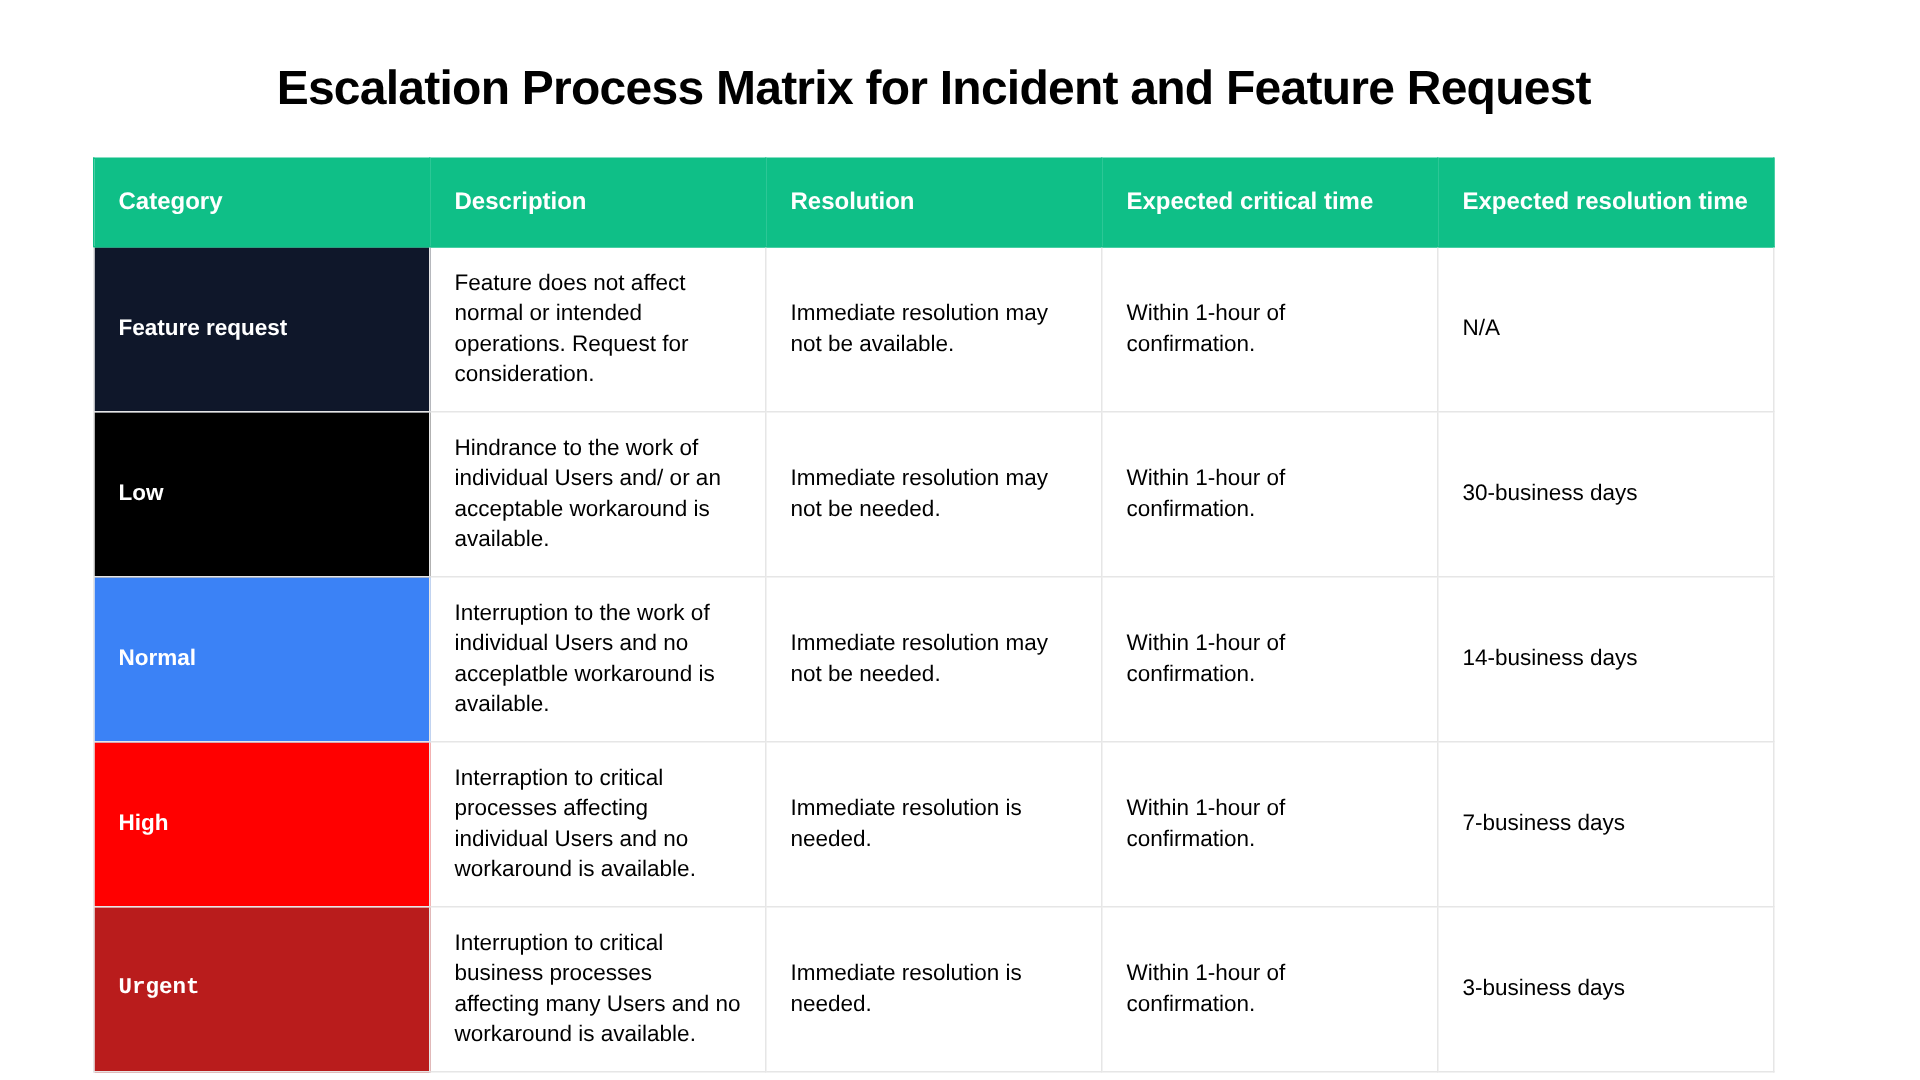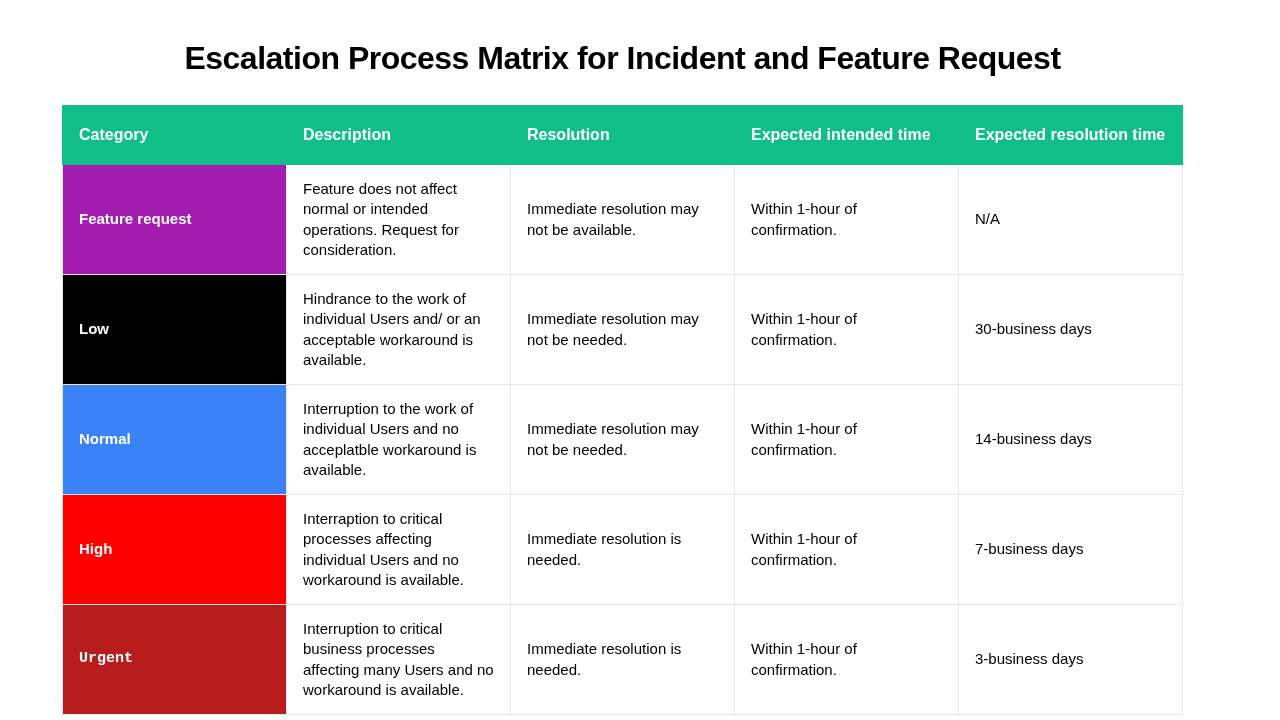--- a/index.html
+++ b/index.html
@@ -49,21 +49,21 @@
   col.col-cat  { width: 20%; }
   col.col-desc { width: 20%; }
   col.col-res  { width: 20%; }
   col.col-resp { width: 20%; }
   col.col-rest { width: 20%; }
   td.category-cell {
     color: #ffffff;
     font-weight: 700;
     font-size: 16px;
   }
-  .cat-feature { background: #a21caf; }
+  .cat-feature { background: #0f172a; }
   .cat-low     { background: #000000; }
   .cat-normal  { background: #3b82f6; }
   .cat-high    { background: #ff0000; }
   .cat-urgent  { background: #b91c1c; font-family: Liberation Mono, monospace; }
 </style>
 </head>
 <body>
 
 <div class="page">
   <h1 class="title">Escalation Process Matrix for Incident and Feature Request</h1>
@@ -74,21 +74,21 @@
       <col class="col-desc">
       <col class="col-res">
       <col class="col-resp">
       <col class="col-rest">
     </colgroup>
     <thead>
       <tr>
         <th>Category</th>
         <th>Description</th>
         <th>Resolution</th>
-        <th>Expected intended time</th>
+        <th>Expected critical time</th>
         <th>Expected resolution time</th>
       </tr>
     </thead>
     <tbody>
       <tr>
         <td class="category-cell cat-feature">Feature request</td>
         <td>Feature does not affect normal or intended operations. Request for consideration.</td>
         <td>Immediate resolution may not be available.</td>
         <td>Within 1-hour of confirmation.</td>
         <td>N/A</td>

